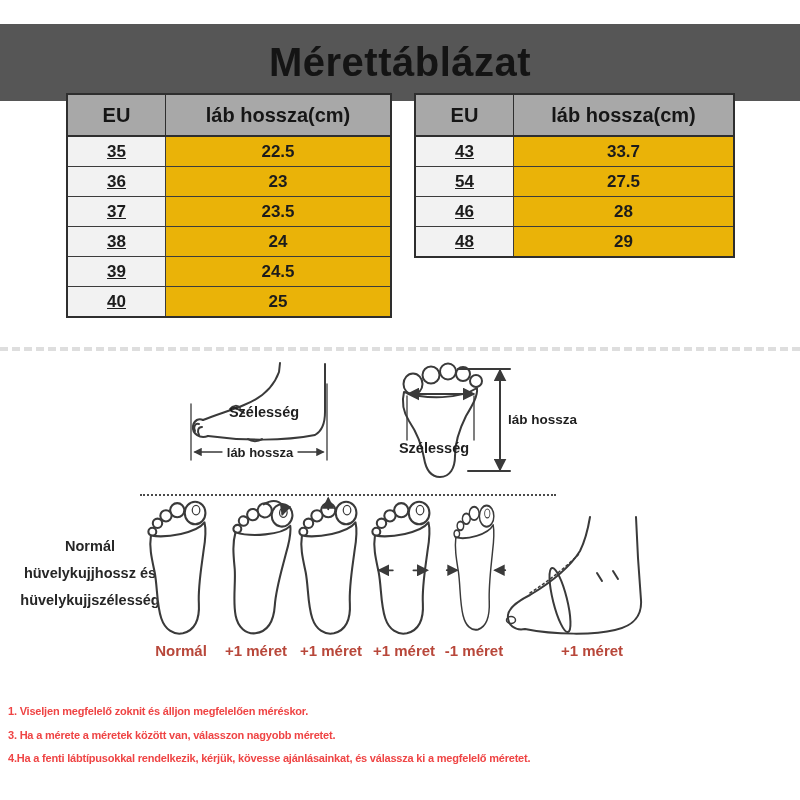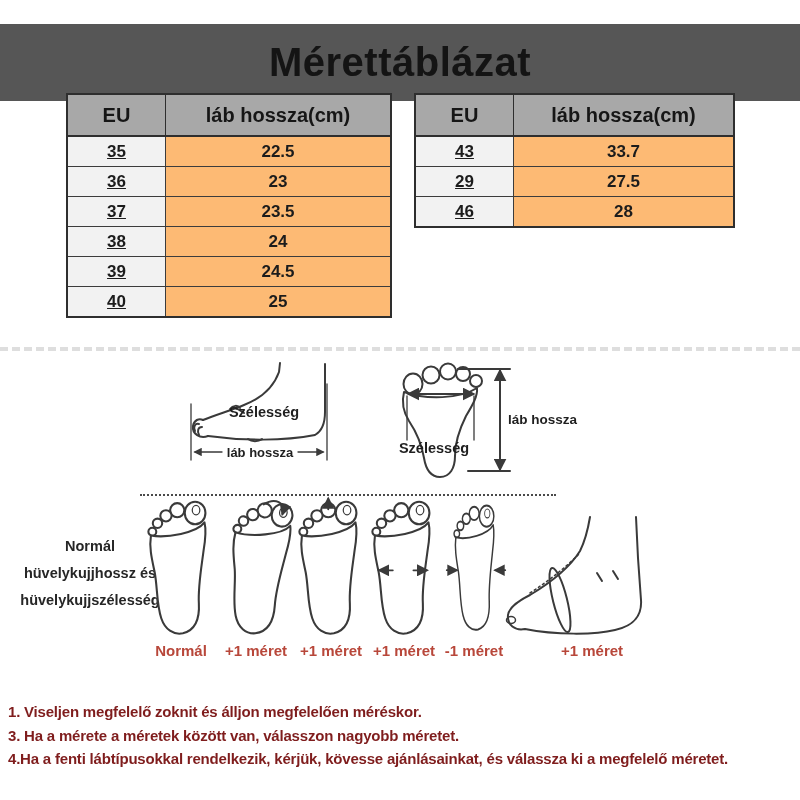--- a/index.html
+++ b/index.html
@@ -15,38 +15,38 @@
   .title-bar h1{margin:0;font-size:40px;font-weight:bold;color:#141414;letter-spacing:.5px;}
 
   
   .size-table{position:absolute;top:93px;border-collapse:collapse;table-layout:fixed;
     background:#fff;border:2px solid #2e2e2e;}
   .t-left{left:66px;width:326px;}
   .t-right{left:414px;width:321px;}
   .size-table th{height:38px;background:#a8a8a8;font-size:20px;font-weight:bold;color:#161616;
     border:1px solid #2e2e2e;border-bottom:2px solid #2e2e2e;text-align:center;}
   .size-table td{height:27px;font-size:17px;font-weight:bold;color:#1c1c1c;
-    border:1px solid #3c3c3c;text-align:center;background:#fdba74;}
+    border:1px solid #3c3c3c;text-align:center;background:#eab308;}
   .size-table .c-eu{width:95px;}
   .size-table td.c-eu{background:#f2f2f2;text-decoration:underline;}
 
   
   .divider-dashed{left:0;top:347px;width:800px;border-top:4px dashed #dedede;height:0;}
   .dotted-line{left:140px;top:494px;width:416px;border-top:2px dotted #4a4a4a;height:0;}
 
   
   .note-block{left:8px;top:533px;width:164px;text-align:center;font-size:14.5px;
     font-weight:bold;color:#262626;line-height:27px;}
 
   
   .foot-label{top:642px;width:100px;text-align:center;font-size:15px;font-weight:bold;color:#b8473a;}
 
   
   .notes{left:8px;top:702px;width:790px;}
-  .notes p{margin:0 0 4.5px 0;font-size:15px;font-weight:bold;color:#7f1d1d;
+  .notes p{margin:0 0 4.5px 0;font-size:11px;font-weight:bold;color:#ef4444;
     letter-spacing:-0.2px;line-height:19px;white-space:nowrap;}
 
   
   svg{overflow:visible;}
   .st{stroke:#3a3a3a;stroke-width:2;fill:none;stroke-linecap:round;stroke-linejoin:round;}
   .thin{stroke-width:1.3;}
   svg text{font-family:"Liberation Sans",sans-serif;font-weight:bold;fill:#1f1f1f;}
 </style>
 </head>
 <body>
@@ -115,26 +115,30 @@
       <th class="c-eu">EU</th>
       <th>láb hossza(cm)</th>
     </tr>
   </thead>
   <tbody>
     <tr>
         <td class="c-eu">43</td>
         <td>33.7</td>
       </tr>
     <tr>
-        <td class="c-eu">29</td>
+        <td class="c-eu">54</td>
         <td>27.5</td>
       </tr>
     <tr>
         <td class="c-eu">46</td>
         <td>28</td>
+      </tr>
+    <tr>
+        <td class="c-eu">48</td>
+        <td>29</td>
       </tr>
   </tbody>
 </table>
 
 <div class="abs divider-dashed"></div>
 
 <svg class="abs" style="left:186px;top:360px;width:152px;height:122px" viewBox="0 0 152 122">
   <g class="st">
     <path d="M139,4 L139,52 C139,64 136,71 129,75 C98,81 58,81 22,76"></path>
     <path d="M22,76 C14,79 6,74 7,66 C8,60 13,58 17,60"></path>

